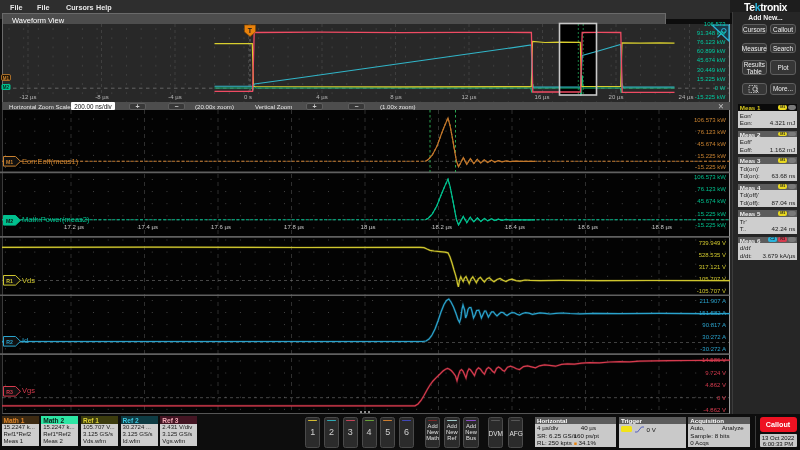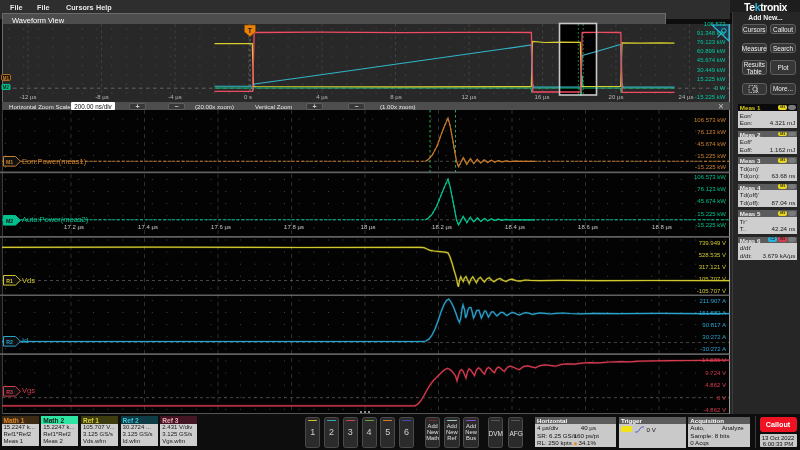--- a/index.html
+++ b/index.html
@@ -245,26 +245,26 @@
 <div class="mrl" style="top:356.7px;color:#d63b4e;">14.586 V</div>
 <div class="mrl" style="top:369.7px;color:#d63b4e;">9.724 V</div>
 <div class="mrl" style="top:381.8px;color:#d63b4e;">4.862 V</div>
 <div class="mrl" style="top:394.8px;color:#d63b4e;">0 V</div>
 <div class="mrl" style="top:407.2px;color:#d63b4e;">-4.862 V</div>
     </div>
 <svg class="abs" style="left:3px;top:155.8px;" width="20" height="11">
       <path d="M0.5,0.5 h12 l5,4.8 l-5,4.8 h-12 z" fill="#101010" stroke="#c8812f" stroke-width="1"></path>
       <text x="6.5" y="7.8" fill="#c8812f" font-size="5.2" font-weight="bold" text-anchor="middle">M1</text>
     </svg>
-<div class="tname" style="left:22px;top:156.6px;color:#c8812f;">Eon:Power(meas1)</div>
+<div class="tname" style="left:22px;top:156.6px;color:#c8812f;">Eon:Eoff(meas1)</div>
 <svg class="abs" style="left:3px;top:214.5px;" width="20" height="11">
       <path d="M0.5,0.5 h12 l5,4.8 l-5,4.8 h-12 z" fill="#00c08e" stroke="#00c08e" stroke-width="1"></path>
       <text x="6.5" y="7.8" fill="#101010" font-size="5.2" font-weight="bold" text-anchor="middle">M2</text>
     </svg>
-<div class="tname" style="left:22px;top:215.3px;color:#00c08e;">Auto:Power(meas2)</div>
+<div class="tname" style="left:22px;top:215.3px;color:#00c08e;">Math:Power(meas2)</div>
 <svg class="abs" style="left:3px;top:275.2px;" width="20" height="11">
       <path d="M0.5,0.5 h12 l5,4.8 l-5,4.8 h-12 z" fill="#101010" stroke="#cfc62e" stroke-width="1"></path>
       <text x="6.5" y="7.8" fill="#cfc62e" font-size="5.2" font-weight="bold" text-anchor="middle">R1</text>
     </svg>
 <div class="tname" style="left:22px;top:276px;color:#cfc62e;">Vds</div>
 <svg class="abs" style="left:3px;top:335.6px;" width="20" height="11">
       <path d="M0.5,0.5 h12 l5,4.8 l-5,4.8 h-12 z" fill="#101010" stroke="#2aa3cd" stroke-width="1"></path>
       <text x="6.5" y="7.8" fill="#2aa3cd" font-size="5.2" font-weight="bold" text-anchor="middle">R2</text>
     </svg>
 <div class="tname" style="left:22px;top:336.4px;color:#2aa3cd;">Id</div>

